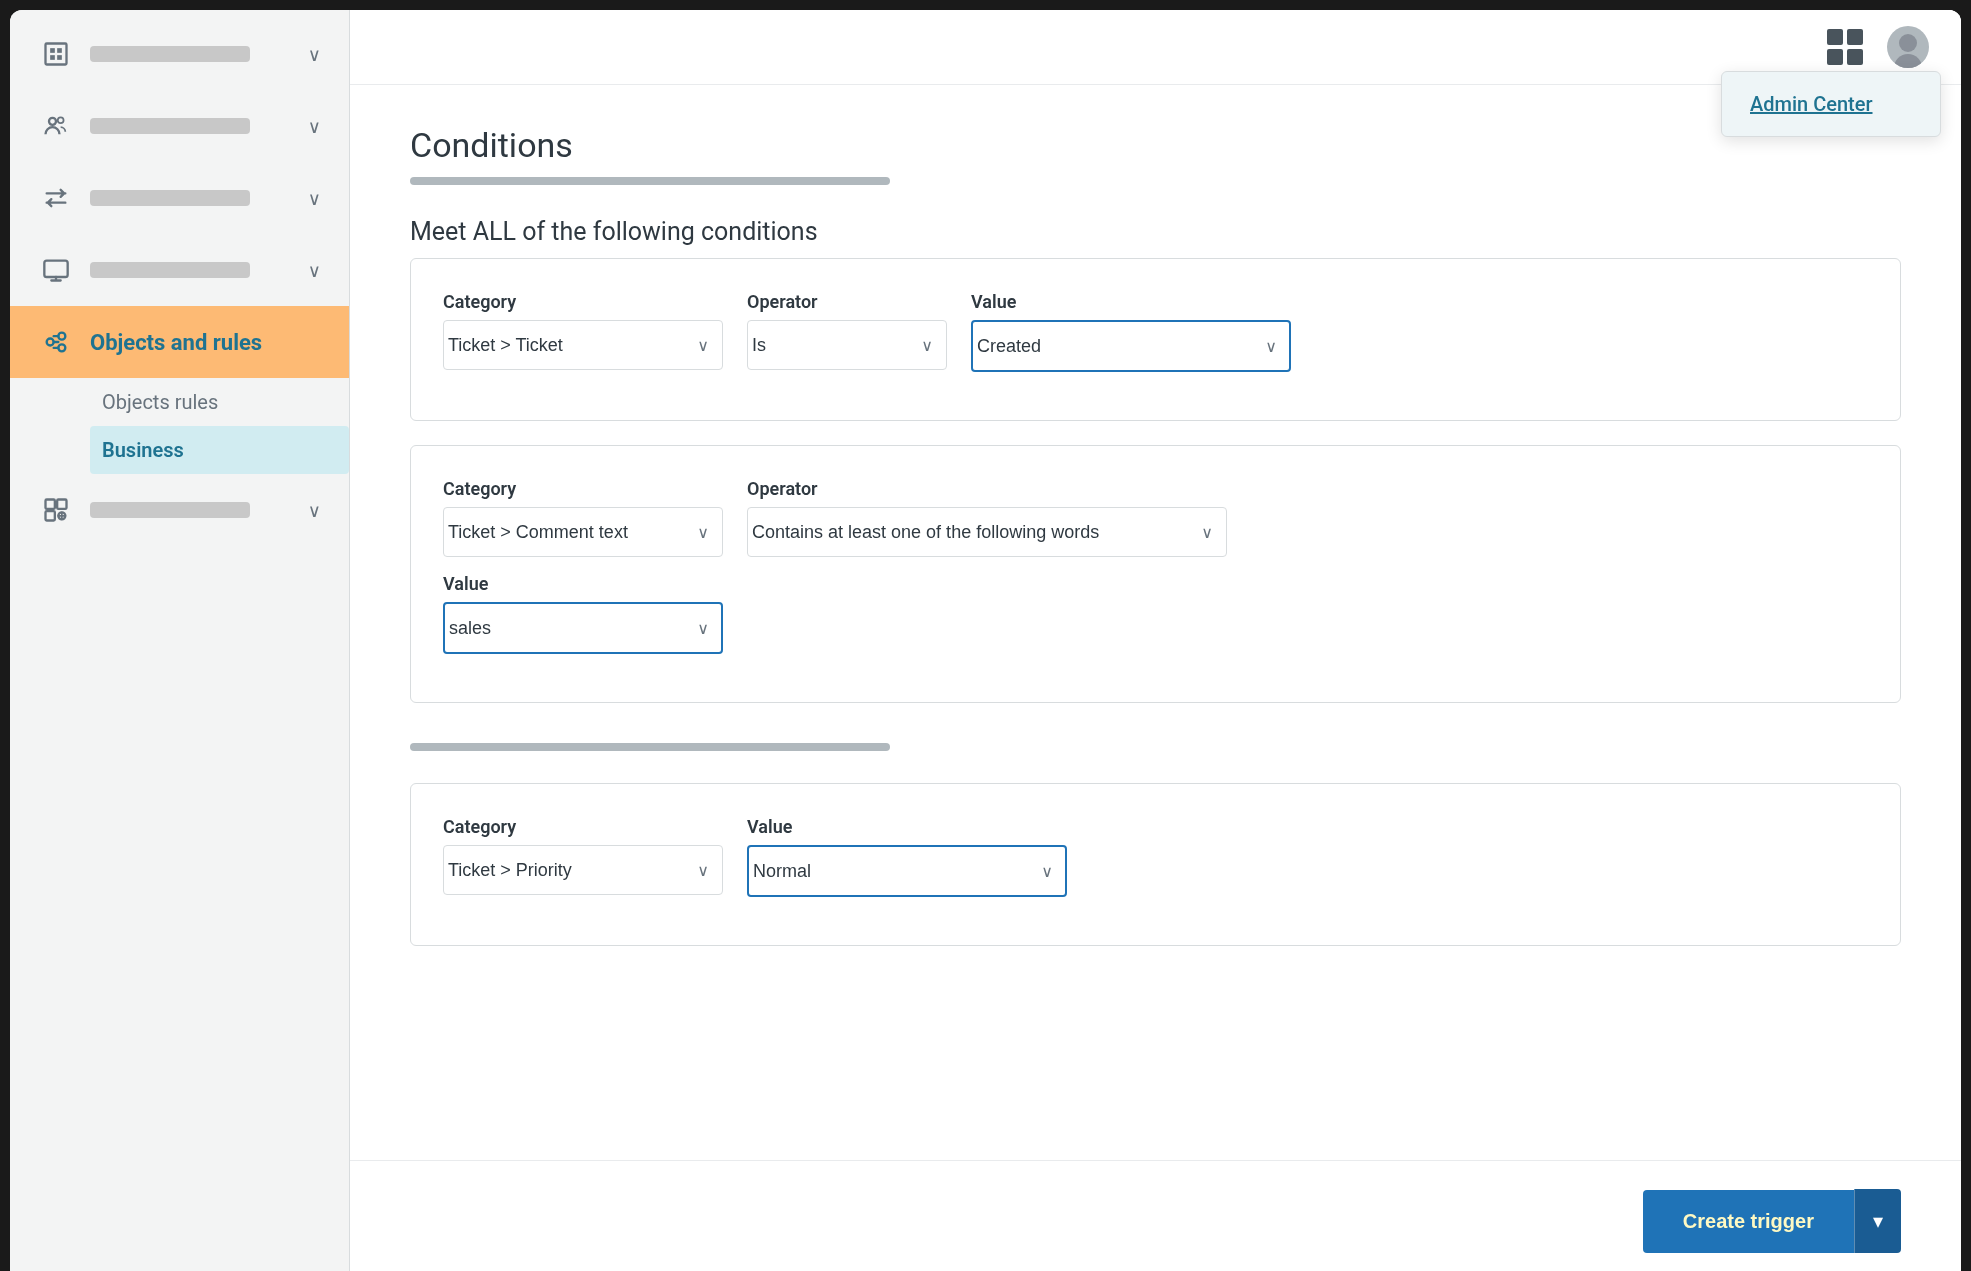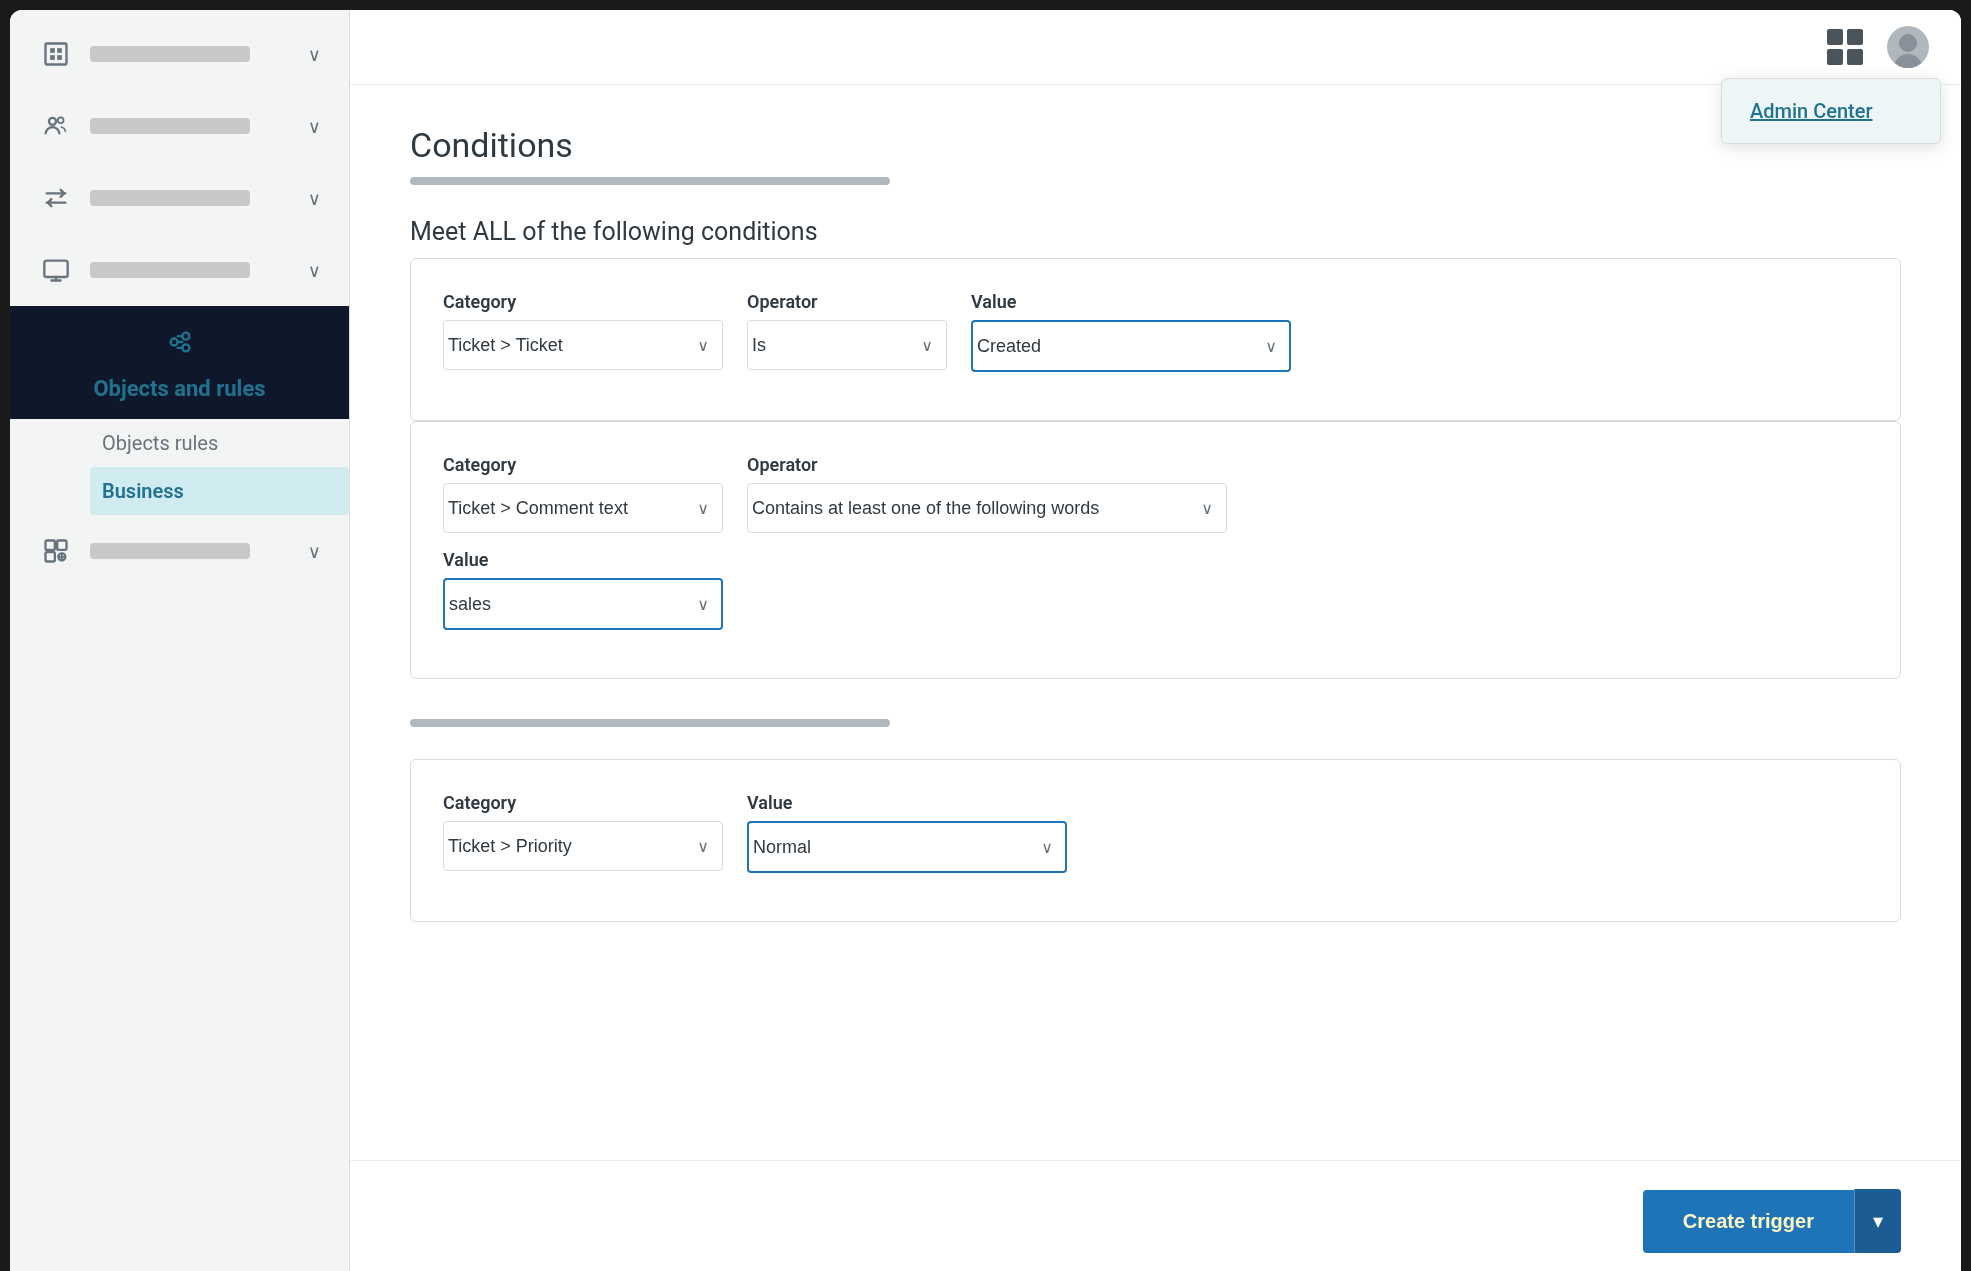--- a/index.html
+++ b/index.html
@@ -57,23 +57,22 @@
     }
     .nav-item {
       display: flex;
       align-items: center;
       padding: 18px 28px;
       cursor: pointer;
       gap: 16px;
       border-radius: 0;
     }
     .nav-item.active {
-      background: #0f172a;
+      background: #fdba74;
       color: #1f7391;
-      flex-direction: column;
     }
     .nav-icon {
       width: 36px;
       height: 36px;
       display: flex;
       align-items: center;
       justify-content: center;
       font-size: 24px;
       color: #68737d;
       flex-shrink: 0;
@@ -192,21 +191,21 @@
     .avatar-body {
       width: 28px;
       height: 14px;
       background: #8a9099;
       border-radius: 14px 14px 0 0;
     }
 
     
     .dropdown-popup {
       position: absolute;
-      top: 68px;
+      top: 61px;
       right: 20px;
       background: #eef5f7;
       border: 1px solid #d8dcde;
       border-radius: 6px;
       padding: 0;
       min-width: 220px;
       z-index: 100;
       box-shadow: 0 4px 16px rgba(0,0,0,0.12);
     }
     .dropdown-popup-item {
@@ -241,20 +240,21 @@
       font-size: 25px;
       color: #2f3941;
       margin-bottom: 12px;
     }
 
     
     .condition-card {
       border: 1px solid #d8dcde;
       border-radius: 6px;
       padding: 32px;
+      margin-bottom: 24px;
       background: #fff;
     }
     .condition-row {
       display: flex;
       gap: 24px;
       align-items: flex-start;
       margin-bottom: 16px;
     }
     .field-group {
       display: flex;

